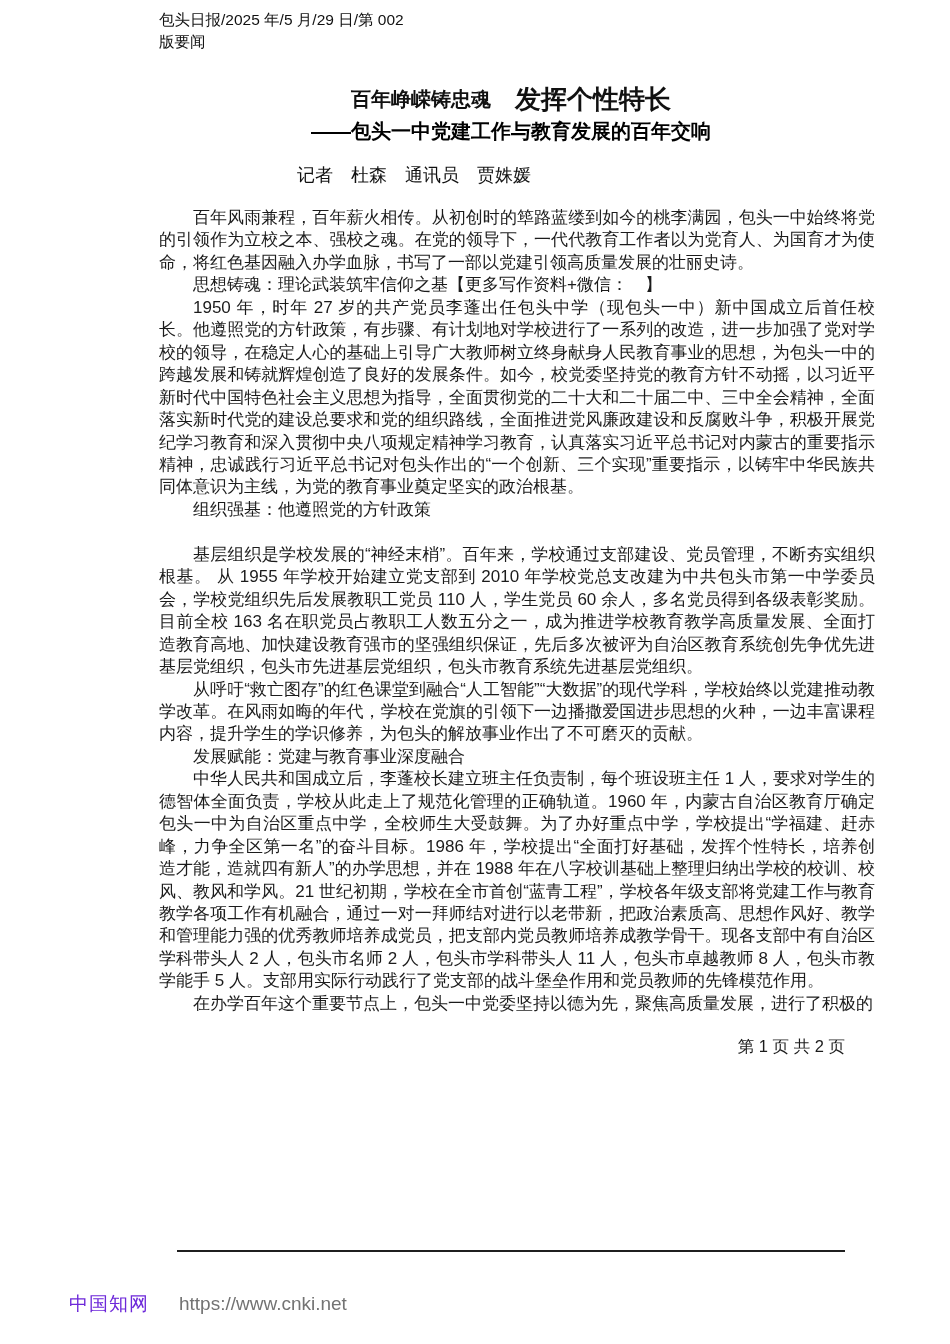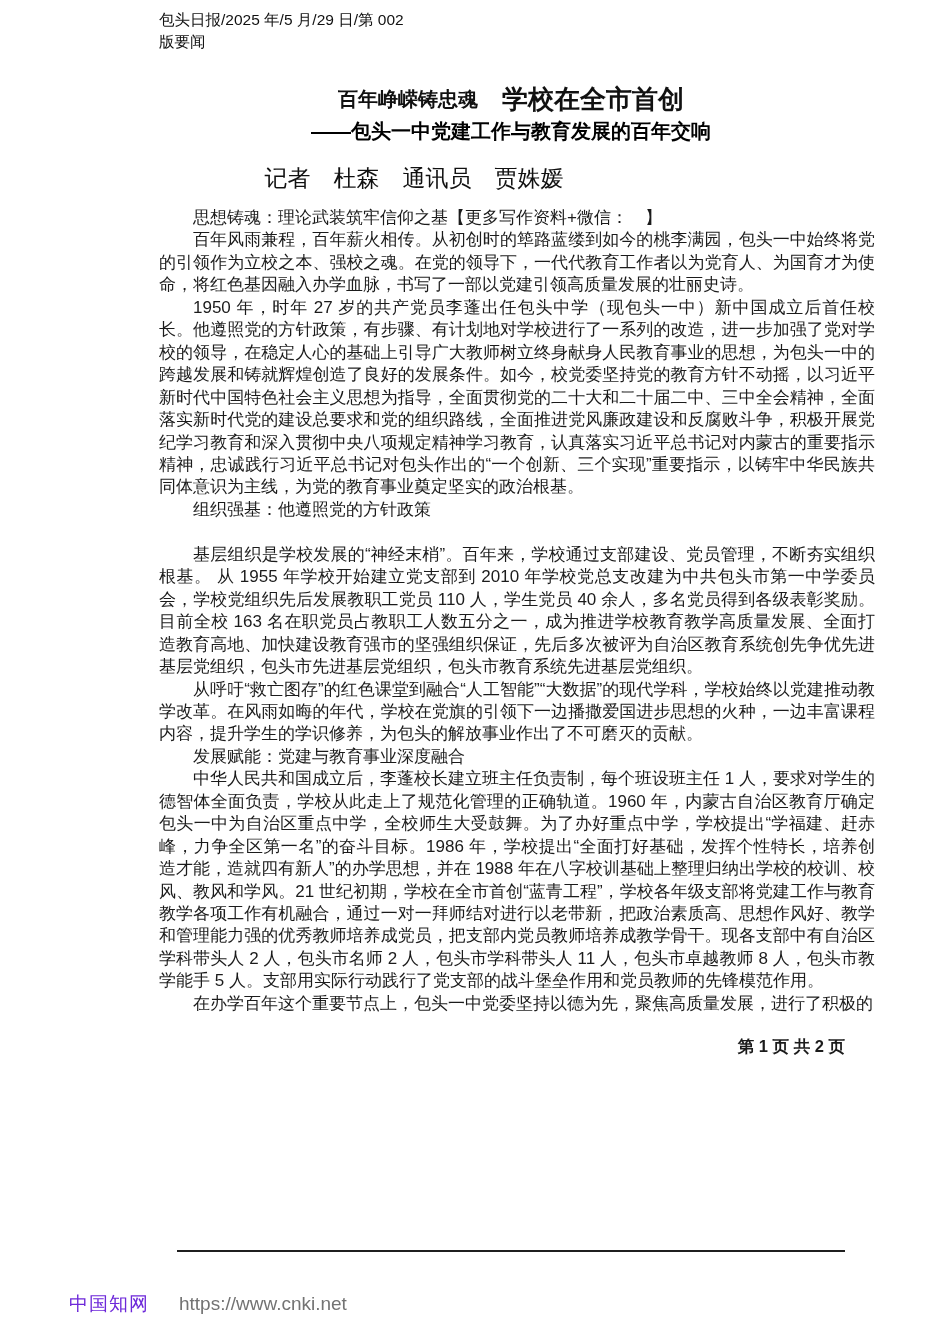--- a/index.html
+++ b/index.html
@@ -43,21 +43,21 @@
     font-size: 20px;
     font-weight: 700;
     color: #000000;
   }
   .byline {
     position: absolute;
     top: 163px;
     left: 0;
     width: 756px;
     text-align: center;
-    font-size: 23px;
+    font-size: 18px;
     color: #111111;
   }
   .article-body {
     position: absolute;
     top: 207px;
     left: 123px;
     width: 716px;
     font-size: 17px;
     line-height: 22.45px;
     text-align: justify;
@@ -66,21 +66,20 @@
   .para { text-indent: 2em; margin: 0; }
   .para.gap-after { margin-bottom: 22.45px; }
   .page-indicator {
     position: absolute;
     top: 1036px;
     left: 123px;
     width: 686px;
     text-align: right;
     font-size: 16.5px;
     color: #1b1b1b;
-    font-weight: bold;
   }
   .divider {
     position: absolute;
     top: 1250px;
     left: 141px;
     width: 668px;
     height: 2px;
     background: #1f1f1f;
   }
   .watermark {
@@ -99,33 +98,33 @@
 <body>
 
 <div class="page">
 
   <div class="masthead">
     <div>包头日报/2025 年/5 月/29 日/第 002</div>
     <div>版要闻</div>
   </div>
 
   <div class="title-line">
-    <span class="title-part1">百年峥嵘铸忠魂</span><span class="title-part2">学校在全市首创</span>
+    <span class="title-part1">百年峥嵘铸忠魂</span><span class="title-part2">发挥个性特长</span>
   </div>
 
   <div class="subtitle">——包头一中党建工作与教育发展的百年交响</div>
 
   <div class="byline">记者　杜森　通讯员　贾姝媛</div>
 
   <div class="article-body" id="paragraphs">
+      <p class="para">百年风雨兼程，百年薪火相传。从初创时的筚路蓝缕到如今的桃李满园，包头一中始终将党的引领作为立校之本、强校之魂。在党的领导下，一代代教育工作者以为党育人、为国育才为使命，将红色基因融入办学血脉，书写了一部以党建引领高质量发展的壮丽史诗。</p>
       <p class="para">思想铸魂：理论武装筑牢信仰之基【更多写作资料+微信：　】</p>
-      <p class="para">百年风雨兼程，百年薪火相传。从初创时的筚路蓝缕到如今的桃李满园，包头一中始终将党的引领作为立校之本、强校之魂。在党的领导下，一代代教育工作者以为党育人、为国育才为使命，将红色基因融入办学血脉，书写了一部以党建引领高质量发展的壮丽史诗。</p>
       <p class="para">1950 年，时年 27 岁的共产党员李蓬出任包头中学（现包头一中）新中国成立后首任校长。他遵照党的方针政策，有步骤、有计划地对学校进行了一系列的改造，进一步加强了党对学校的领导，在稳定人心的基础上引导广大教师树立终身献身人民教育事业的思想，为包头一中的跨越发展和铸就辉煌创造了良好的发展条件。如今，校党委坚持党的教育方针不动摇，以习近平新时代中国特色社会主义思想为指导，全面贯彻党的二十大和二十届二中、三中全会精神，全面落实新时代党的建设总要求和党的组织路线，全面推进党风廉政建设和反腐败斗争，积极开展党纪学习教育和深入贯彻中央八项规定精神学习教育，认真落实习近平总书记对内蒙古的重要指示精神，忠诚践行习近平总书记对包头作出的“一个创新、三个实现”重要指示，以铸牢中华民族共同体意识为主线，为党的教育事业奠定坚实的政治根基。</p>
       <p class="para gap-after">组织强基：他遵照党的方针政策</p>
-      <p class="para">基层组织是学校发展的“神经末梢”。百年来，学校通过支部建设、党员管理，不断夯实组织根基。 从 1955 年学校开始建立党支部到 2010 年学校党总支改建为中共包头市第一中学委员会，学校党组织先后发展教职工党员 110 人，学生党员 40 余人，多名党员得到各级表彰奖励。目前全校 163 名在职党员占教职工人数五分之一，成为推进学校教育教学高质量发展、全面打造教育高地、加快建设教育强市的坚强组织保证，先后多次被评为自治区教育系统创先争优先进基层党组织，包头市先进基层党组织，包头市教育系统先进基层党组织。</p>
+      <p class="para">基层组织是学校发展的“神经末梢”。百年来，学校通过支部建设、党员管理，不断夯实组织根基。 从 1955 年学校开始建立党支部到 2010 年学校党总支改建为中共包头市第一中学委员会，学校党组织先后发展教职工党员 110 人，学生党员 60 余人，多名党员得到各级表彰奖励。目前全校 163 名在职党员占教职工人数五分之一，成为推进学校教育教学高质量发展、全面打造教育高地、加快建设教育强市的坚强组织保证，先后多次被评为自治区教育系统创先争优先进基层党组织，包头市先进基层党组织，包头市教育系统先进基层党组织。</p>
       <p class="para">从呼吁“救亡图存”的红色课堂到融合“人工智能”“大数据”的现代学科，学校始终以党建推动教学改革。在风雨如晦的年代，学校在党旗的引领下一边播撒爱国进步思想的火种，一边丰富课程内容，提升学生的学识修养，为包头的解放事业作出了不可磨灭的贡献。</p>
       <p class="para">发展赋能：党建与教育事业深度融合</p>
       <p class="para">中华人民共和国成立后，李蓬校长建立班主任负责制，每个班设班主任 1 人，要求对学生的德智体全面负责，学校从此走上了规范化管理的正确轨道。1960 年，内蒙古自治区教育厅确定包头一中为自治区重点中学，全校师生大受鼓舞。为了办好重点中学，学校提出“学福建、赶赤峰，力争全区第一名”的奋斗目标。1986 年，学校提出“全面打好基础，发挥个性特长，培养创造才能，造就四有新人”的办学思想，并在 1988 年在八字校训基础上整理归纳出学校的校训、校风、教风和学风。21 世纪初期，学校在全市首创“蓝青工程”，学校各年级支部将党建工作与教育教学各项工作有机融合，通过一对一拜师结对进行以老带新，把政治素质高、思想作风好、教学和管理能力强的优秀教师培养成党员，把支部内党员教师培养成教学骨干。现各支部中有自治区学科带头人 2 人，包头市名师 2 人，包头市学科带头人 11 人，包头市卓越教师 8 人，包头市教学能手 5 人。支部用实际行动践行了党支部的战斗堡垒作用和党员教师的先锋模范作用。</p>
       <p class="para">在办学百年这个重要节点上，包头一中党委坚持以德为先，聚焦高质量发展，进行了积极的</p>
     </div>
 
   <div class="page-indicator">第 1 页 共 2 页</div>
 
   <div class="divider"></div>
 

